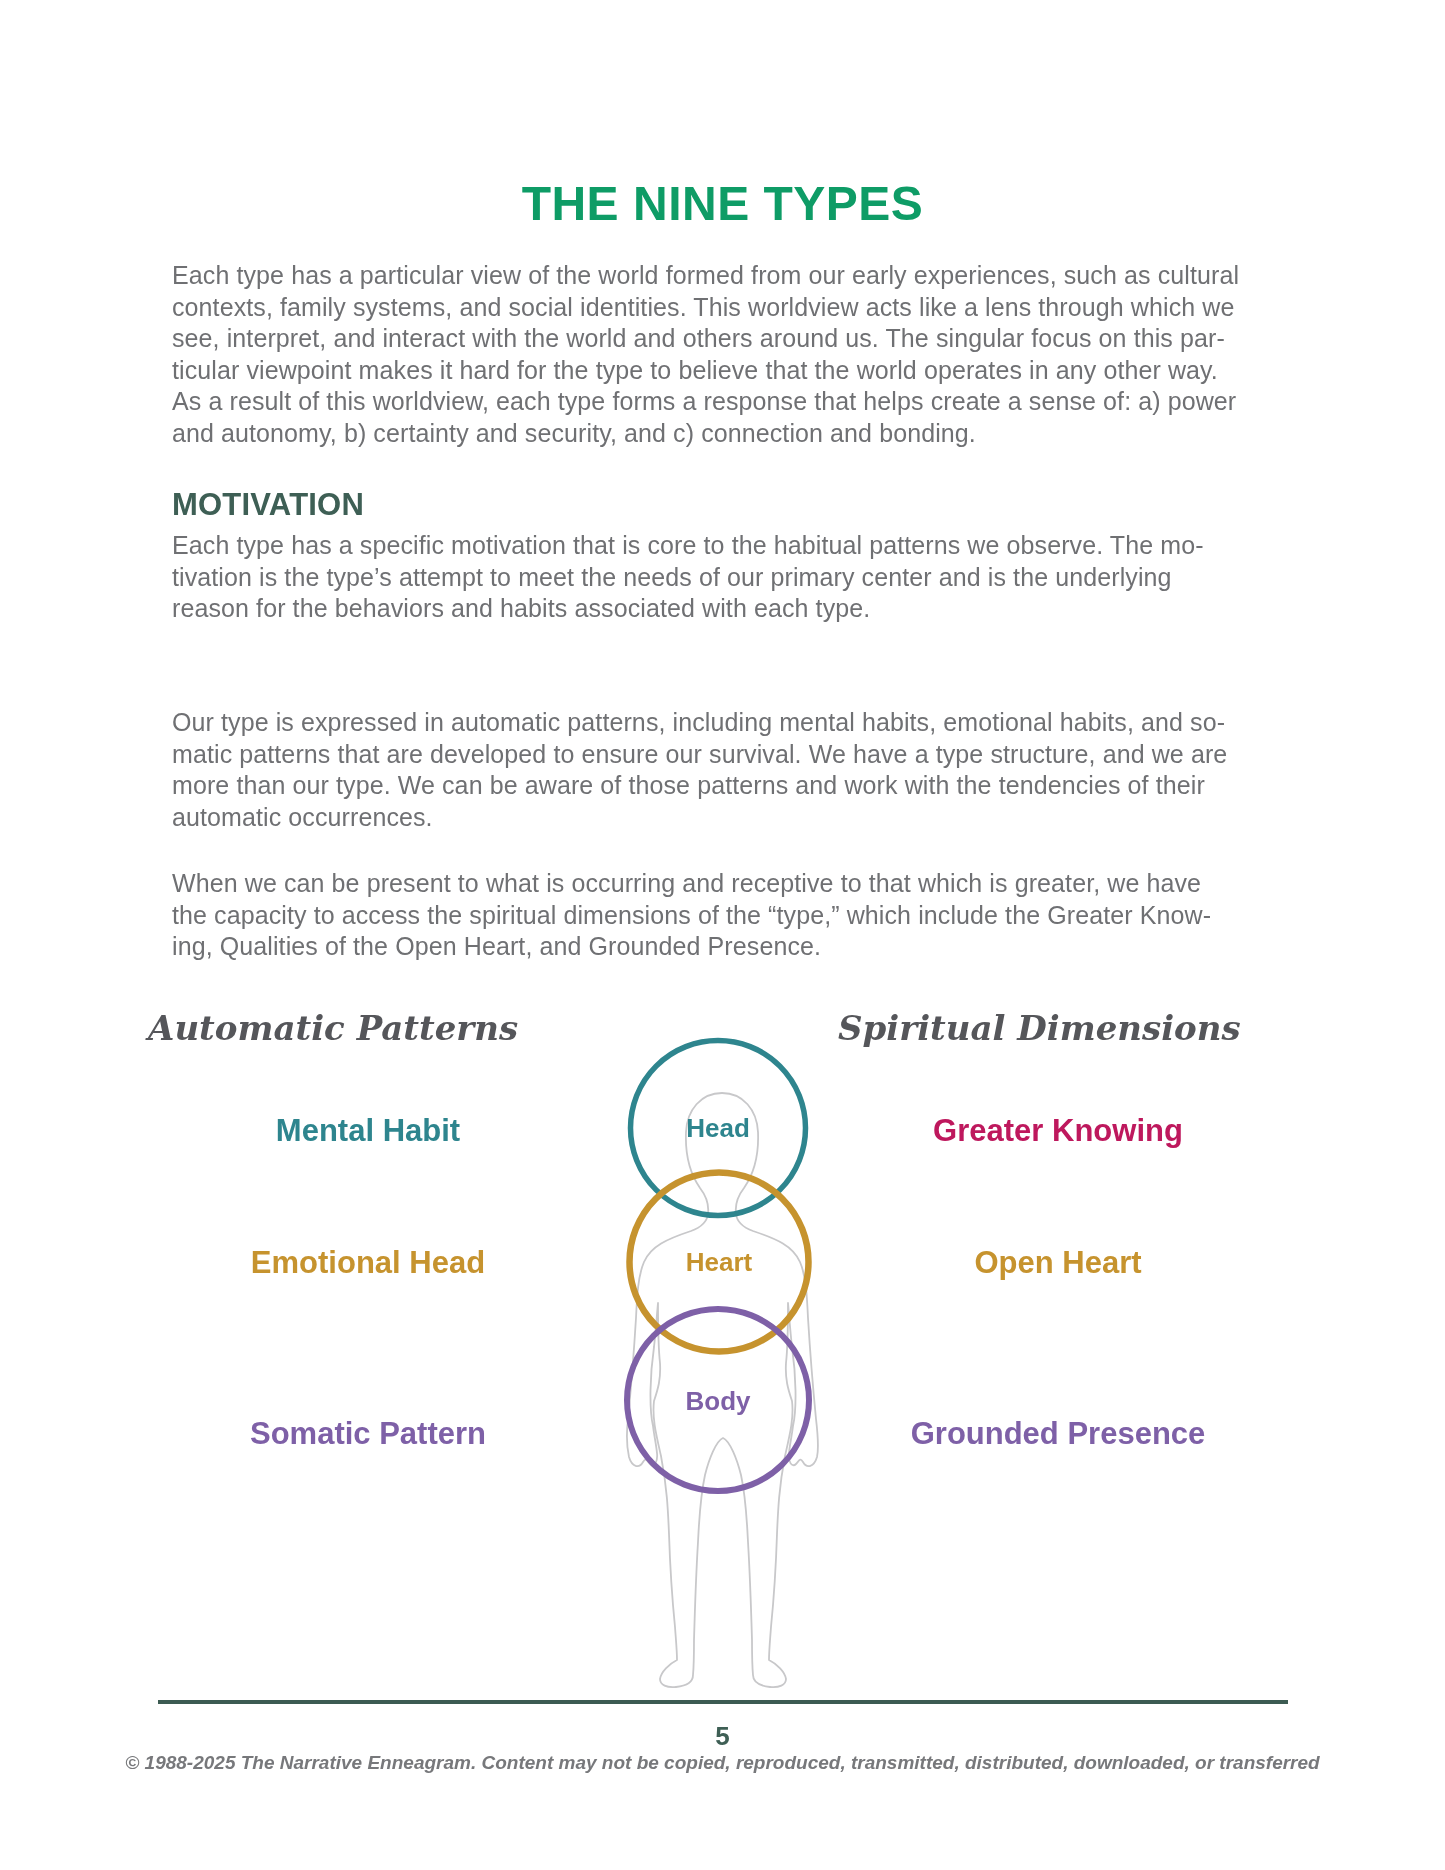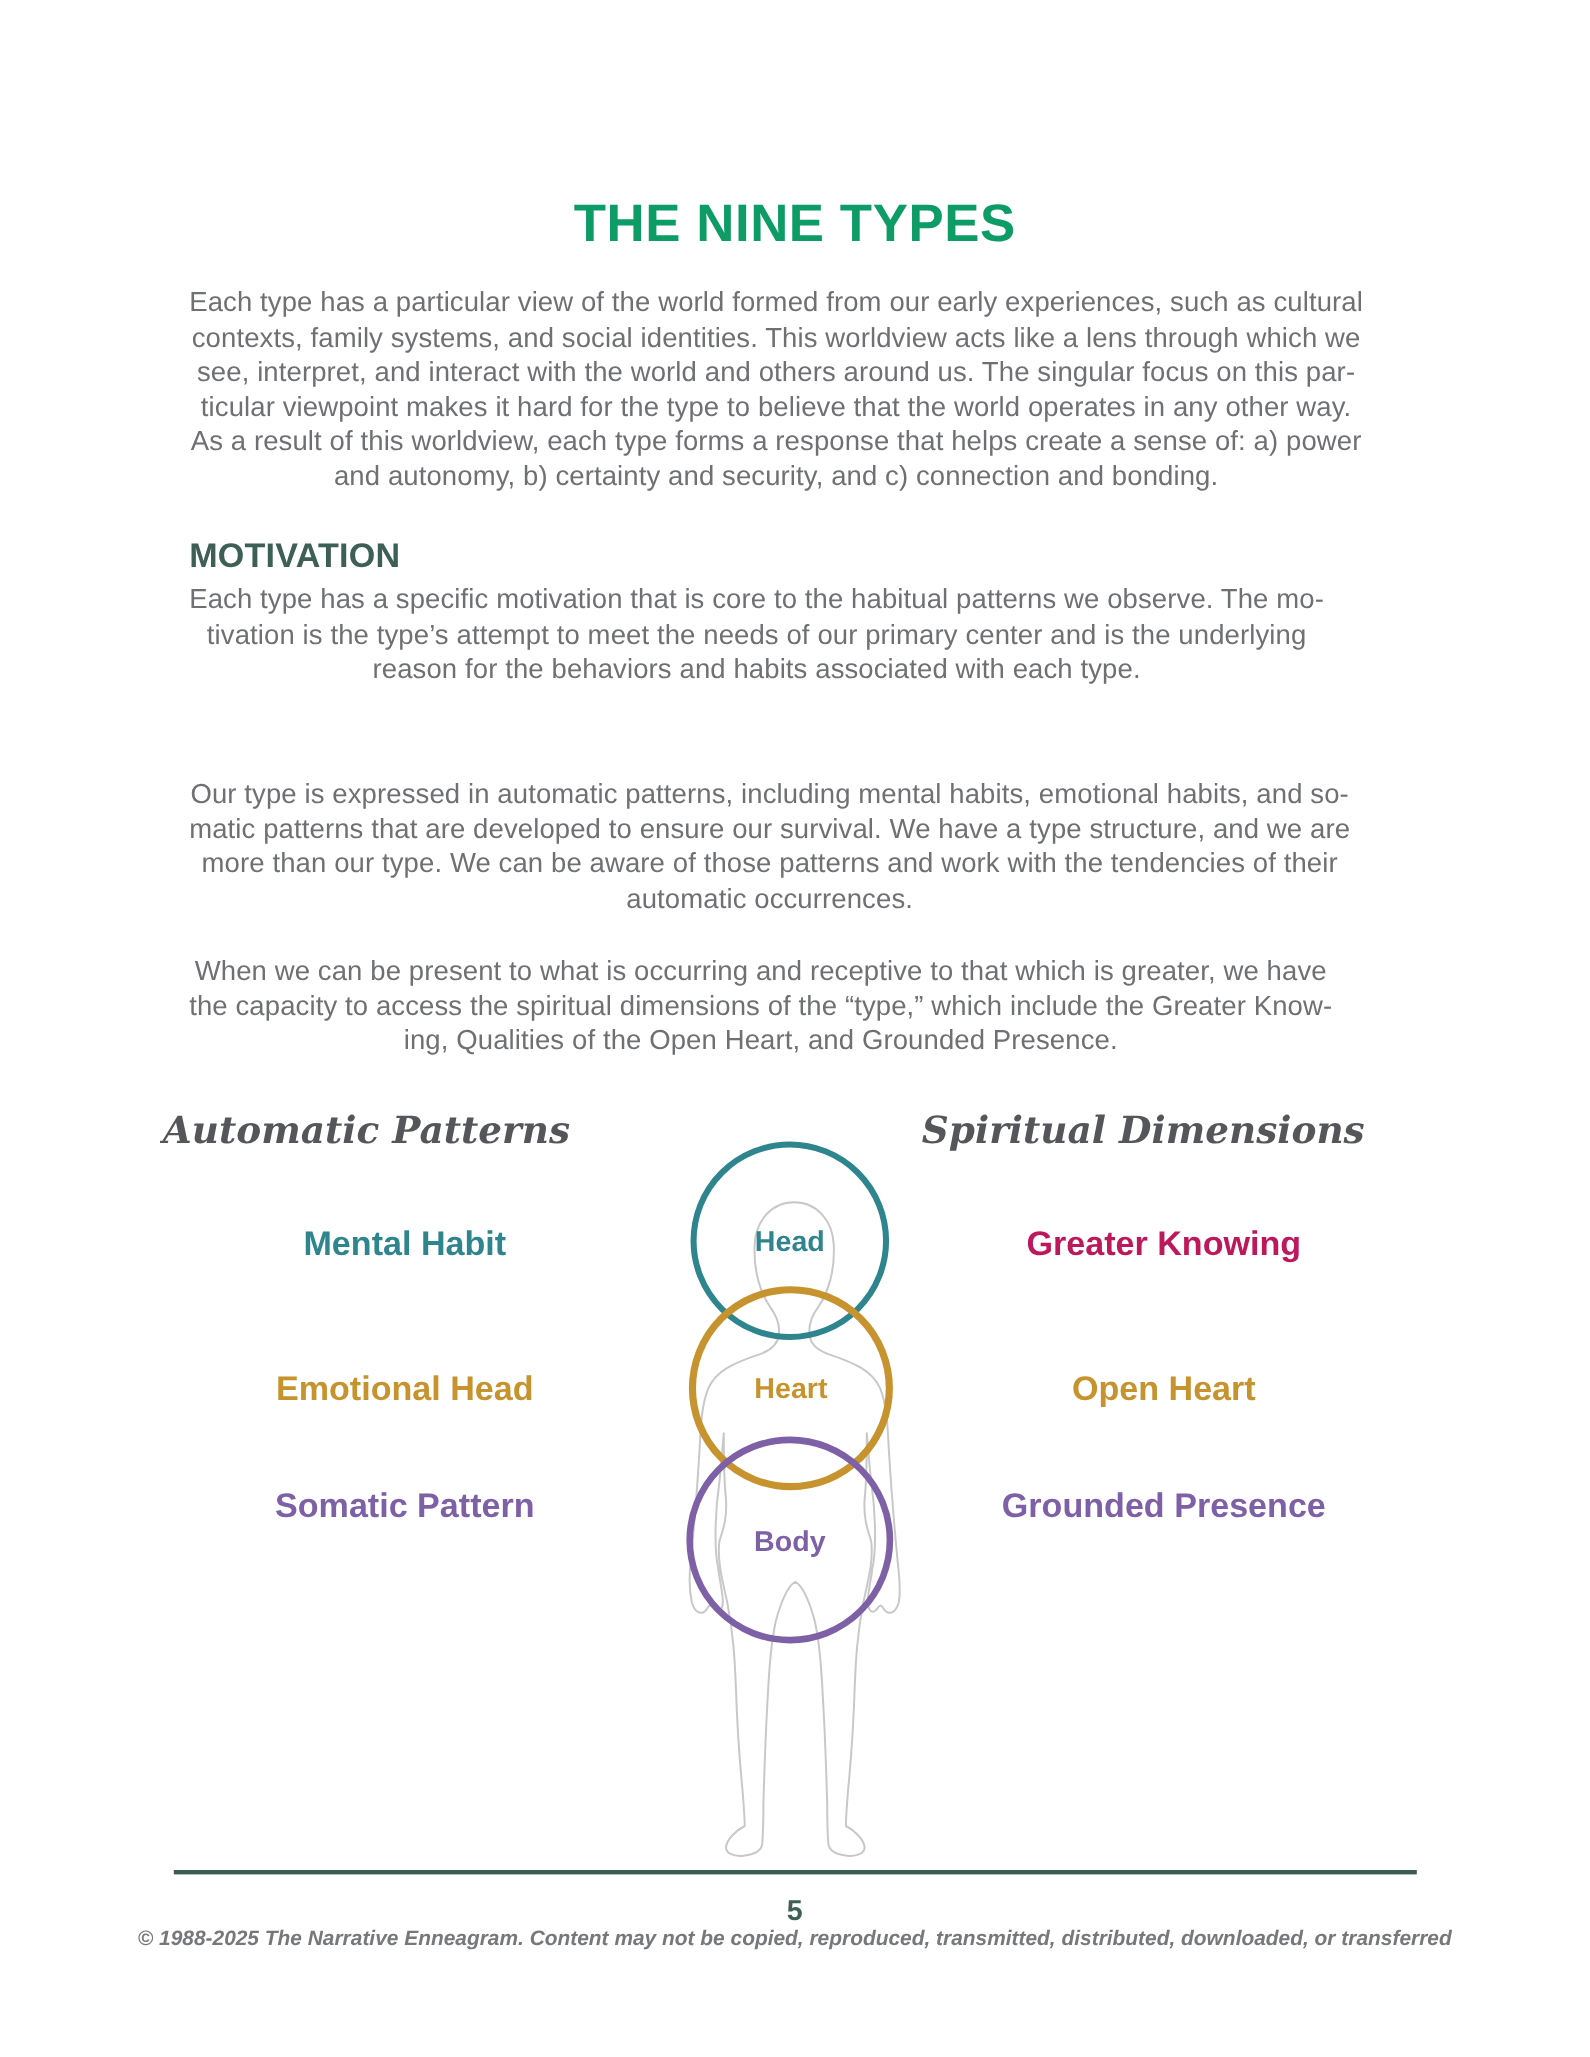--- a/index.html
+++ b/index.html
@@ -23,21 +23,20 @@
   }
   .body-text {
     position: absolute;
     left: 172px;
     margin: 0;
     font-size: 25px;
     line-height: 31.5px;
     color: #6F7073;
     white-space: pre;
     letter-spacing: 0.1px;
-    text-align: center;
   }
   .intro   { top: 260px; }
   .mot-body{ top: 530px; }
   .auto-b1 { top: 707px; }
   .auto-b2 { top: 868px; }
   .h2 {
     position: absolute;
     left: 172px;
     margin: 0;
     font-size: 31px;
@@ -64,21 +63,21 @@
     position: absolute;
     width: 440px;
     text-align: center;
     font-size: 31px;
     font-weight: bold;
   }
   .row-label.left  { left: 148px; }
   .row-label.right { left: 838px; }
   .row-1 { top: 1113px; }
   .row-2 { top: 1245px; }
-  .row-3 { top: 1351px; }
+  .row-3 { top: 1416px; }
   .diagram-svg {
     position: absolute;
     left: 520px; top: 1035px;
     width: 405px; height: 670px;
   }
   .circle-label {
     font-family: "Liberation Sans", sans-serif;
     font-size: 26px;
     font-weight: bold;
   }

